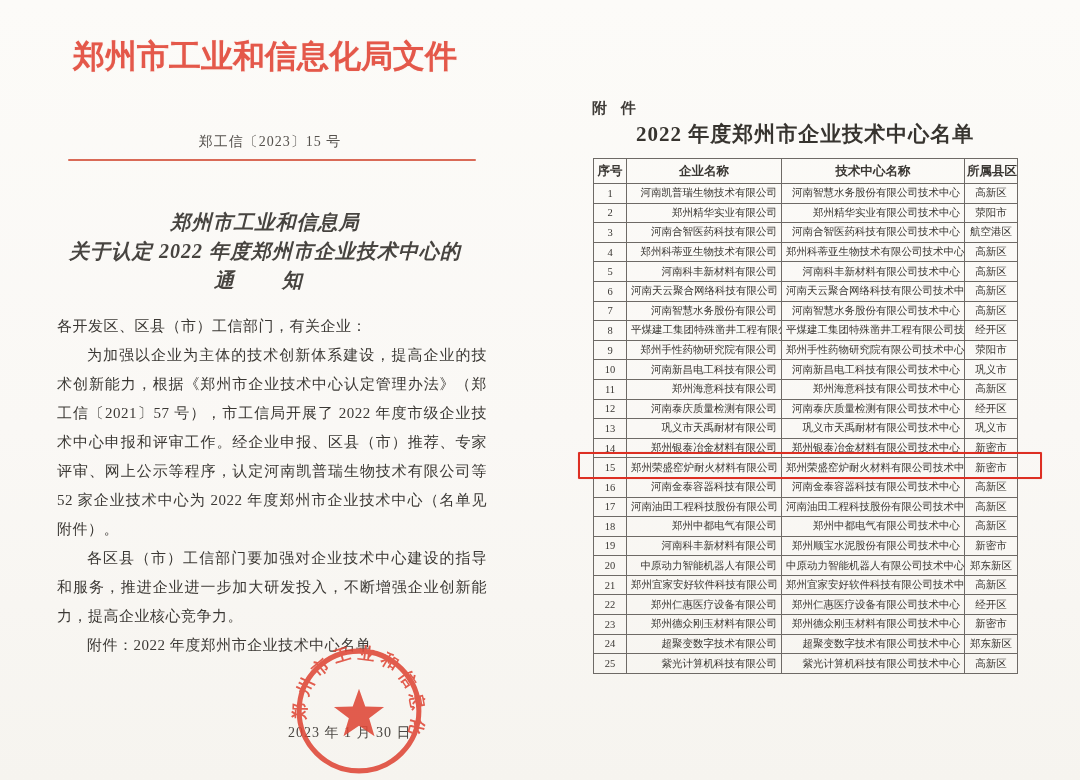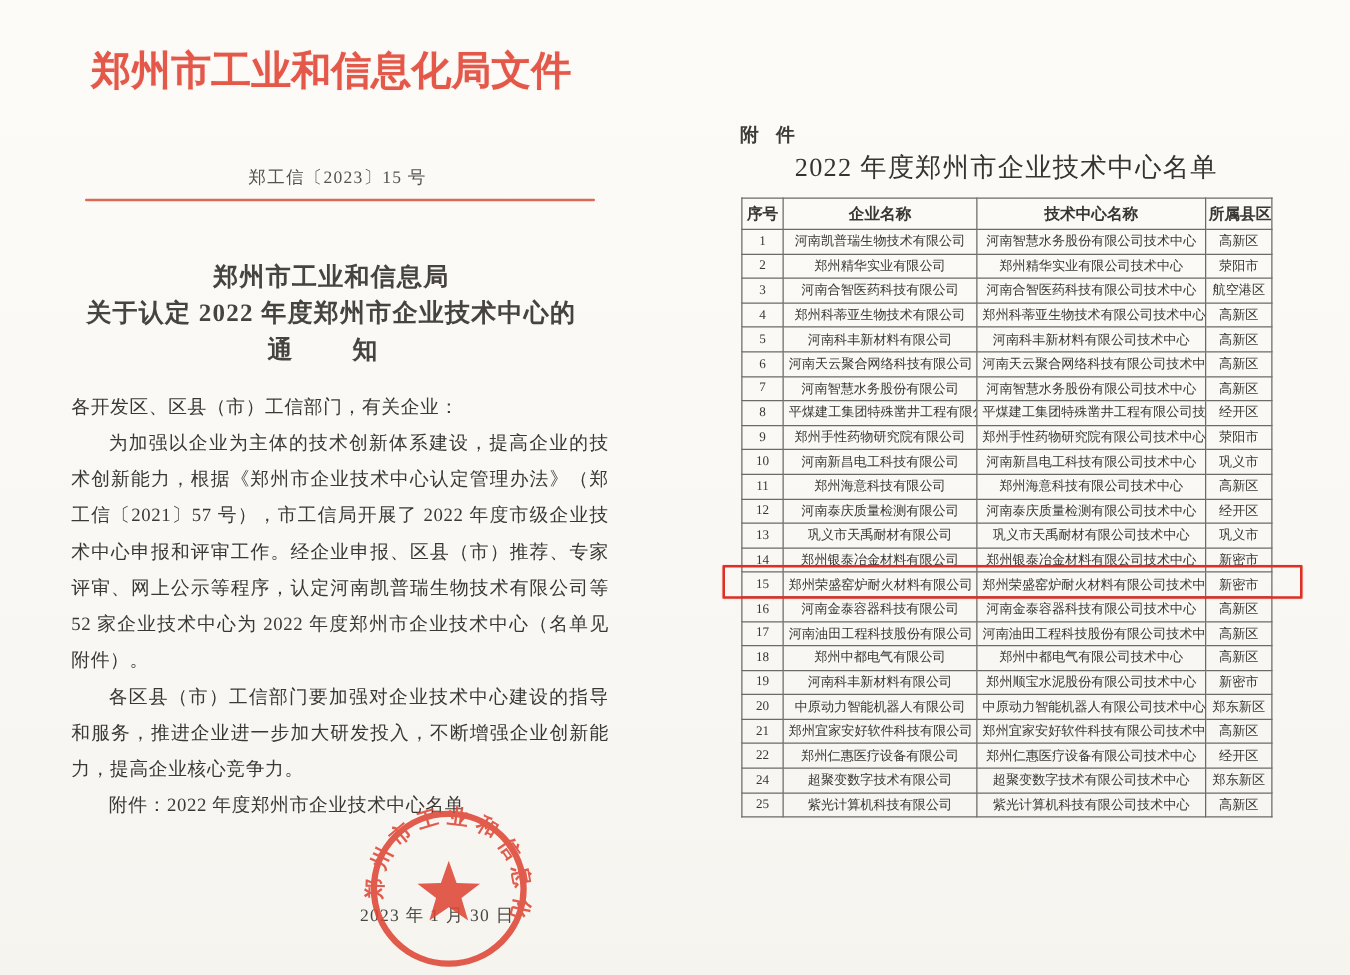--- a/index.html
+++ b/index.html
@@ -23,21 +23,21 @@
     position:absolute;left:60px;top:133px;width:420px;
     text-align:center;font-size:14px;color:#55514d;letter-spacing:1px;
   }
   .red-rule{
     position:absolute;left:68px;top:159px;width:408px;height:2px;
     background:#d96a57;border-radius:1px;
   }
   .doc-title{
     position:absolute;left:40px;top:208px;width:450px;
     text-align:center;font-size:20px;font-weight:700;color:#474440;
-    line-height:29px;letter-spacing:1px;
+    line-height:29px;letter-spacing:1px;font-style:italic;
   }
   .doc-body{
     position:absolute;left:57px;top:312px;width:430px;
     font-size:15px;color:#3b3834;line-height:29px;text-align:justify;
     letter-spacing:.5px;
   }
   .doc-body p{margin:0;}
   .doc-body p.indent{text-indent:2em;}
   .attachment-note{margin-top:24px;text-indent:2em;}
   .seal{position:absolute;left:290px;top:642px;width:138px;height:138px;opacity:.88;}
@@ -45,38 +45,38 @@
     position:absolute;left:288px;top:724px;width:142px;
     text-align:left;font-size:14px;color:#4a4642;letter-spacing:1px;
   }
   
   .attach-label{
     position:absolute;left:592px;top:99px;
     font-size:15px;font-weight:700;color:#3e3b37;letter-spacing:5px;
   }
   .table-title{
     position:absolute;left:558px;top:120px;width:494px;
-    text-align:center;font-size:21px;font-weight:400;color:#37342f;
+    text-align:center;font-size:21px;font-weight:700;color:#37342f;
     letter-spacing:1px;
   }
   table.center-list{
     position:absolute;left:593px;top:158px;width:424px;
     border-collapse:collapse;table-layout:fixed;
     font-family:"Liberation Serif","DejaVu Serif",serif;
   }
   table.center-list th,table.center-list td{
     border:1px solid #6e6a66;color:#3a3733;
     overflow:hidden;white-space:nowrap;
   }
   table.center-list th{
     height:24px;font-size:12.5px;font-weight:700;padding:0 2px;text-align:center;
   }
   table.center-list td{height:18.6px;font-size:10.5px;padding:0 4px;}
   td.col-no,td.col-district{text-align:center;padding:0 1px;}
-  td.col-company,td.col-center{text-align:center;}
+  td.col-company,td.col-center{text-align:right;}
   .highlight-box{
     position:absolute;left:578px;top:452px;width:460px;height:23px;
     border:2px solid #dd2f23;border-radius:1px;
     background:transparent;box-shadow:0 0 1px rgba(221,47,35,.4);
   }
 </style>
 </head>
 <body>
 
 <div class="scan">
@@ -257,20 +257,26 @@
           <td class="col-center">郑州宜家安好软件科技有限公司技术中心</td>
           <td class="col-district">高新区</td>
         </tr>
         <tr>
           <td class="col-no">22</td>
           <td class="col-company">郑州仁惠医疗设备有限公司</td>
           <td class="col-center">郑州仁惠医疗设备有限公司技术中心</td>
           <td class="col-district">经开区</td>
         </tr>
         <tr>
+          <td class="col-no">23</td>
+          <td class="col-company">郑州德众刚玉材料有限公司</td>
+          <td class="col-center">郑州德众刚玉材料有限公司技术中心</td>
+          <td class="col-district">新密市</td>
+        </tr>
+        <tr>
           <td class="col-no">24</td>
           <td class="col-company">超聚变数字技术有限公司</td>
           <td class="col-center">超聚变数字技术有限公司技术中心</td>
           <td class="col-district">郑东新区</td>
         </tr>
         <tr>
           <td class="col-no">25</td>
           <td class="col-company">紫光计算机科技有限公司</td>
           <td class="col-center">紫光计算机科技有限公司技术中心</td>
           <td class="col-district">高新区</td>

